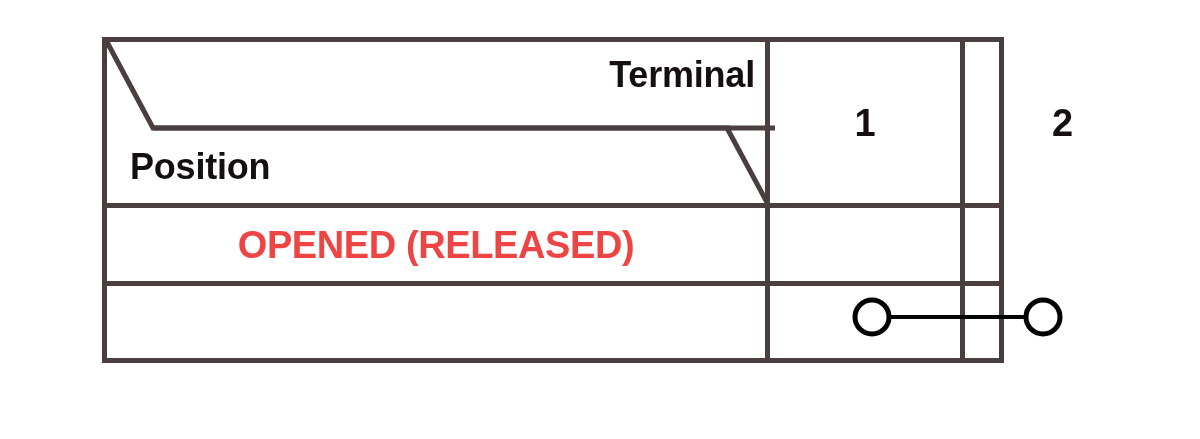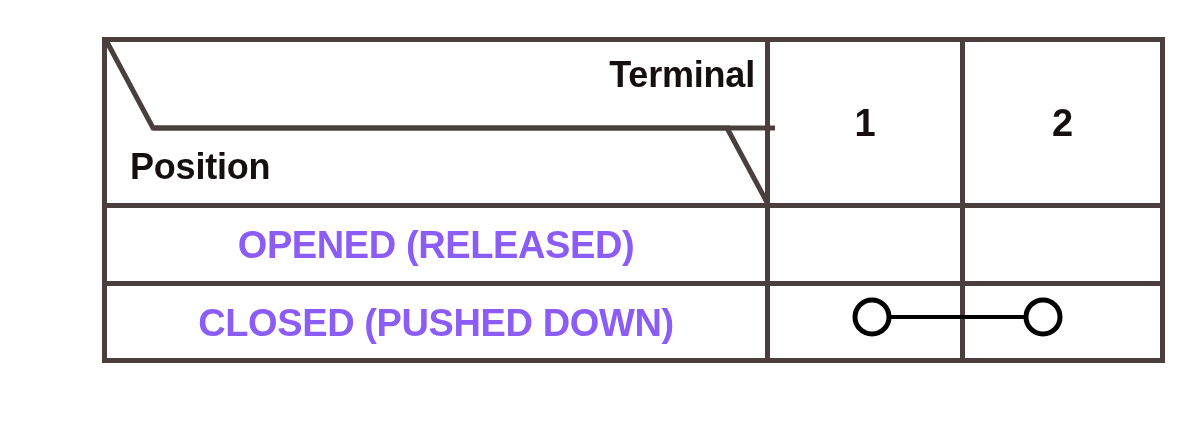--- a/index.html
+++ b/index.html
@@ -21,21 +21,21 @@
     width: 1200px;
     height: 439px;
     background: #ffffff;
   }
 
   
   #continuity-table {
     position: absolute;
     left: 102px;
     top: 37px;
-    width: 1063px;
+    width: 902px;
     height: 326px;
     box-sizing: border-box;
     border: 5px solid #4a3e3e;
     background: #ffffff;
   }
 
   
   .vline {
     position: absolute;
     top: -5px;
@@ -109,21 +109,21 @@
   
   .row-label {
     position: absolute;
     left: 0;
     width: 658px;
     display: flex;
     align-items: center;
     justify-content: center;
     font-size: 38px;
     font-weight: bold;
-    color: #8b5cf6;
+    color: #ef4444;
     letter-spacing: -0.4px;
     line-height: 1;
     white-space: nowrap;
   }
   #row-label-opened { top: 166px; height: 73px; }
   #row-label-closed { top: 244px; height: 73px; }
 
   
   #continuity-symbol {
     position: absolute;
@@ -152,21 +152,20 @@
       <line x1="51" y1="91" x2="628" y2="91" stroke="#4a3e3e" stroke-width="5"></line>
     </svg>
 
     <div id="terminal-label">Terminal</div>
     <div id="position-label">Position</div>
 
     <div class="col-head" id="col-head-1">1</div>
     <div class="col-head" id="col-head-2">2</div>
 
     <div class="row-label" id="row-label-opened">OPENED (RELEASED)</div>
-    <div class="row-label" id="row-label-closed">CLOSED (PUSHED DOWN)</div>
 
     <svg id="continuity-symbol" viewBox="0 0 240 73">
       <line x1="30" y1="31" x2="201" y2="31" stroke="#000000" stroke-width="4"></line>
       <circle cx="30" cy="31" r="17" fill="#ffffff" stroke="#000000" stroke-width="5"></circle>
       <circle cx="201" cy="31" r="17" fill="#ffffff" stroke="#000000" stroke-width="5"></circle>
     </svg>
 
   </div>
 </div>
 

